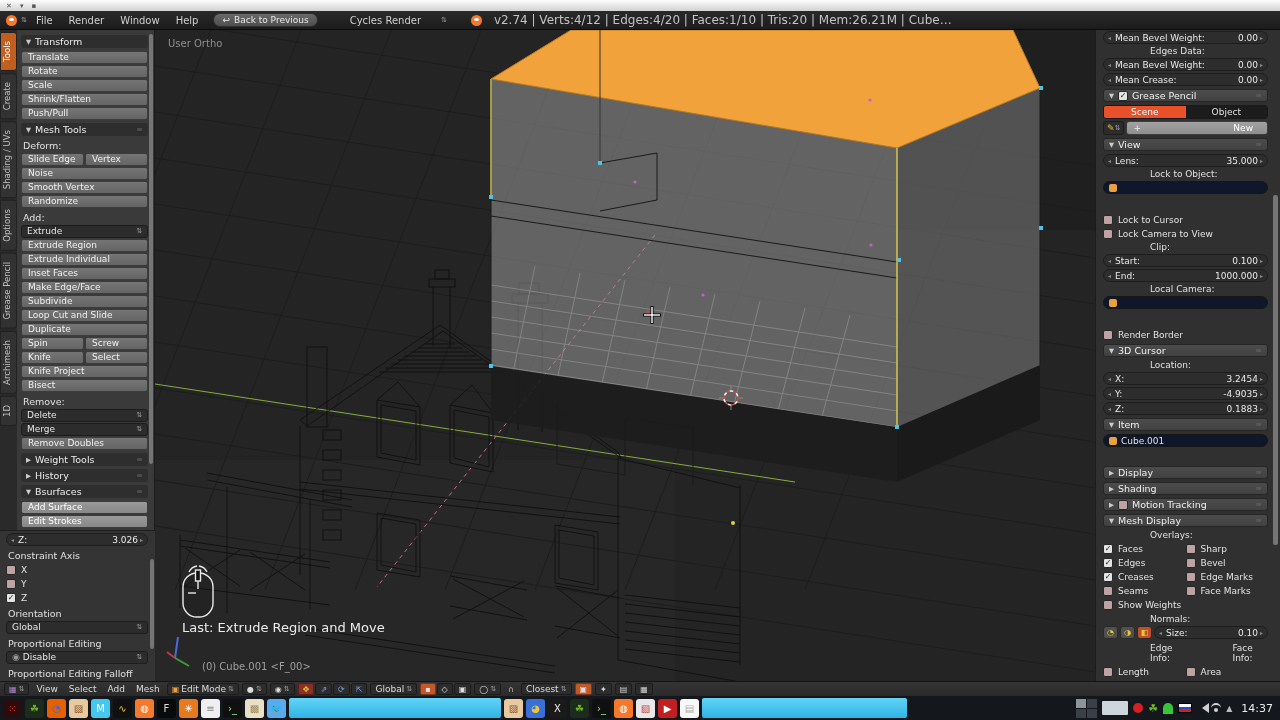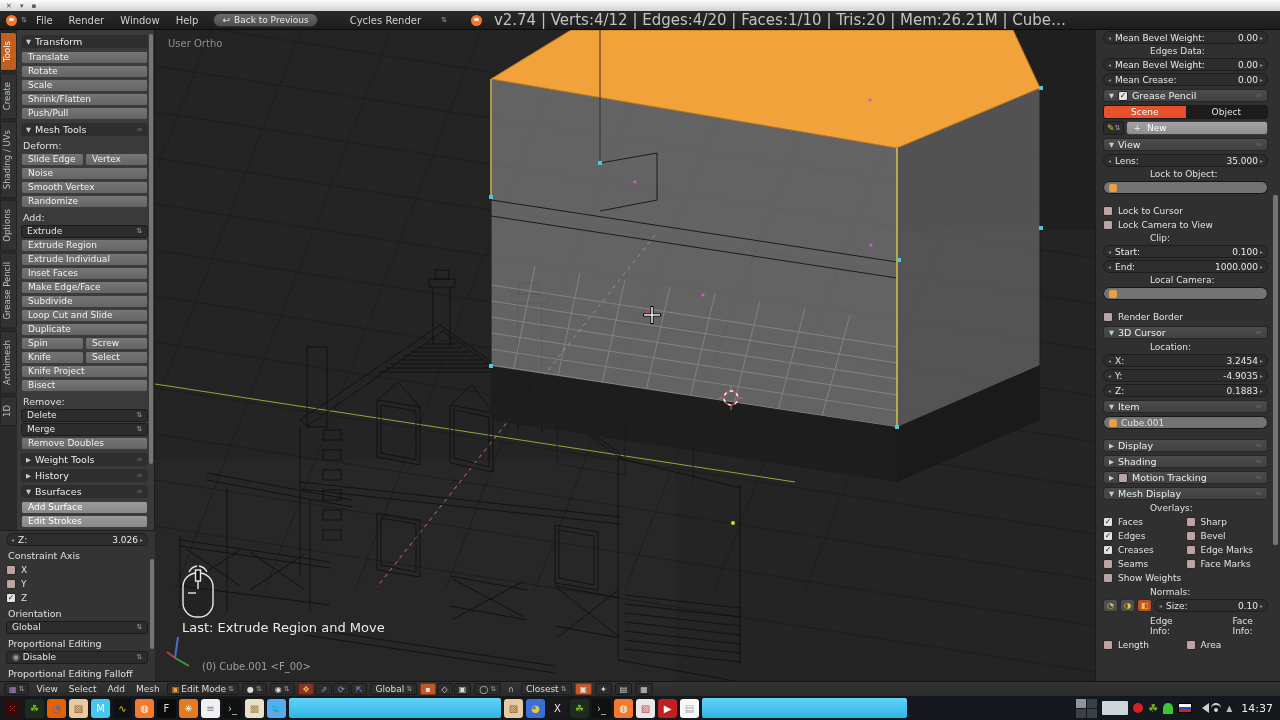--- a/index.html
+++ b/index.html
@@ -11,21 +11,21 @@
   .titletext { position:absolute; left:0; right:0; text-align:center; font-size:8px; color:#333; }
   .menubar { height:19px; background:linear-gradient(#2a2a2a,#1c1c1c); display:flex; align-items:center;
     font-size:10px; color:#cfcfcf; padding:0 4px; gap:2px; border-bottom:1px solid #0b0b0b; }
   .blogo { width:11px; height:11px; border-radius:50%; background:#f4792b; position:relative; margin:0 2px; }
   .blogo:after { content:""; position:absolute; left:3px; top:3px; width:5px; height:3px; border-radius:50%; background:#fff; }
   .updn { font-size:7px; color:#9a9a9a; line-height:1; }
   .menu { padding:0 7px; cursor:default; }
   .backbtn { background:linear-gradient(#6a6a6a,#4e4e4e); border:1px solid #2e2e2e; border-radius:8px;
     height:14px; display:flex; align-items:center; gap:4px; font-size:9px; padding:0 8px; color:#e8e8e8; margin:0 6px; }
   .enginesel { display:flex; align-items:center; gap:20px; padding:0 8px; margin-left:16px; }
-  .stats { font-size:15px; color:#c3c3c3; margin-left:8px; white-space:nowrap; }
+  .stats { font-size:12px; color:#c3c3c3; margin-left:8px; white-space:nowrap; }
 
   .main { display:flex; height:651px; }
   
   .leftcol { width:155px; background:#3a3a3a; position:relative; flex:none; border-right:1px solid #1c1c1c; }
   .tabs { position:absolute; left:0; top:0; width:17px; bottom:151px; background:#2a2a2a; display:flex;
     flex-direction:column; gap:2px; padding-top:2px; }
   .tab { writing-mode:vertical-rl; transform:rotate(180deg); font-size:8.5px; color:#c0c0c0;
     background:#323232; border:1px solid #222; border-radius:3px 0 0 3px; padding:8px 1px; text-align:center; }
   .tab.active { background:#c05f20; color:#fff; }
   .shelf { margin-left:17px; height:500px; overflow:hidden; padding:2px 6px 0 4px; }
@@ -68,23 +68,23 @@
   .gp-tabs { display:flex; height:14px; border-radius:3px; overflow:hidden; border:1px solid #1a1a1a; margin-bottom:2px; }
   .gp-tab { flex:1; font-size:9px; line-height:13px; text-align:center; }
   .gp-scene { background:#e8512a; color:#fff; }
   .gp-object { background:#1c1c1c; color:#e0e0e0;text-align:center; }
   .newrow { display:flex; gap:2px; height:14px; margin-bottom:2px; }
   .iconbtn { background:#2c2c2c; border:1px solid #1c1c1c; border-radius:3px; display:flex; align-items:center;
     justify-content:center; font-size:9px; color:#ddd; padding:0 3px; }
   .newbtn { flex:1; background:linear-gradient(#a2a2a2,#8e8e8e); border:1px solid #3c3c3c; border-radius:3px;
     color:#fff; font-size:9px; display:flex; align-items:center; }
   .newbtn .plus { padding:0 6px; color:#eee; }
-  .newbtn .txt { flex:1; text-align:left; margin-right:14px; }
-  .field { height:13px; background:#737373; border:1px solid #161616; border-radius:7px; display:flex;
-    align-items:center; gap:4px; padding:0 5px; margin-bottom:10px; font-size:9px; }
+  .newbtn .txt { flex:1; text-align:right; margin-right:14px; }
+  .field { height:13px; background:#0f172a; border:1px solid #161616; border-radius:7px; display:flex;
+    align-items:center; gap:4px; padding:0 5px; margin-bottom:19px; font-size:9px; }
   .cubeglyph { width:8px; height:8px; background:#e8a13c; border-radius:2px; flex:none; }
   .twocol { display:flex; }
   .twocol > div { flex:1; }
   .normrow { display:flex; gap:2px; align-items:center; margin-bottom:2px; }
   .normbtn { width:15px; height:13px; background:#505050; border:1px solid #2a2a2a; border-radius:3px;
     font-size:8px; color:#e8c83a; text-align:center; line-height:12px; }
   .normbtn.on { background:#c0502a; }
   .normrow .num { flex:1; margin-bottom:0; }
 
   

